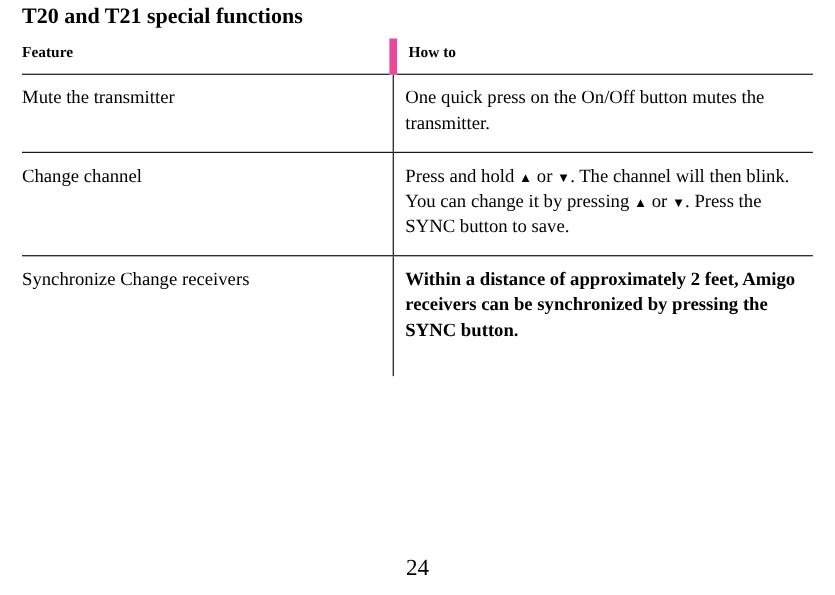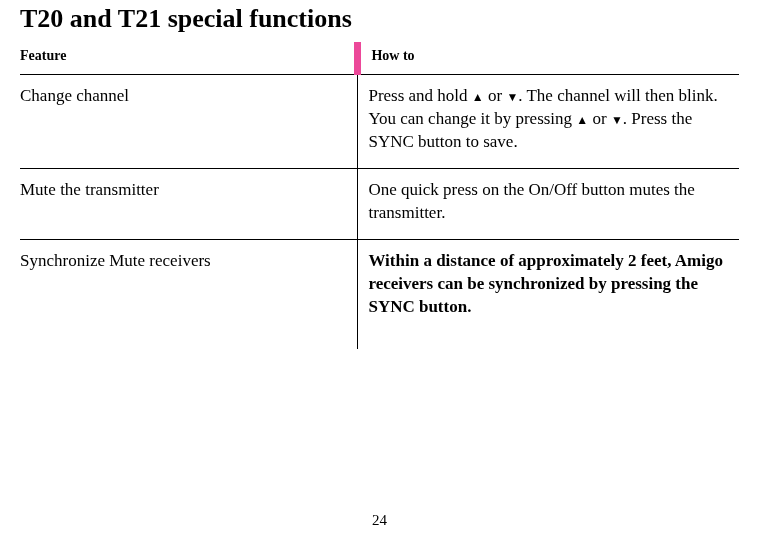--- a/index.html
+++ b/index.html
@@ -9,21 +9,21 @@
     }
     body {
       font-family: Georgia, 'Times New Roman', serif;
       background: #ffffff;
       width: 759px;
       height: 541px;
       padding: 0 20px;
       color: #000;
     }
     h1 {
-      font-size: 26px;
+      font-size: 20px;
       font-weight: bold;
       margin-bottom: 8px;
       margin-top: 4px;
     }
     table {
       width: 100%;
       border-collapse: collapse;
       table-layout: fixed;
     }
     th {
@@ -66,44 +66,44 @@
       font-size: 12px;
       vertical-align: middle;
       line-height: 1;
     }
     .page-number {
       position: absolute;
       left: 0;
       width: 759px;
       text-align: center;
       bottom: 12px;
-      font-size: 15px;
+      font-size: 21px;
     }
   </style>
 </head>
 <body>
 
 <h1>T20 and T21 special functions</h1>
 
 <table>
   <thead>
     <tr>
       <th>Feature</th>
       <th>How to</th>
     </tr>
   </thead>
   <tbody id="tbody">
   <tr>
+        <td>Mute the transmitter</td>
+        <td>One quick press on the On/Off button mutes the transmitter.</td>
+      </tr>
+      <tr>
         <td>Change channel</td>
         <td>Press and hold <span class="triangle-up">▲</span> or <span class="triangle-down">▼</span>. The channel will then blink. You can change it by pressing <span class="triangle-up">▲</span> or <span class="triangle-down">▼</span>. Press the SYNC button to save.</td>
       </tr>
-      <tr>
-        <td>Mute the transmitter</td>
-        <td>One quick press on the On/Off button mutes the transmitter.</td>
-      </tr>
       <tr class="last-row">
-        <td>Synchronize Mute receivers</td>
+        <td>Synchronize Change receivers</td>
         <td>Within a distance of approximately 2 feet, Amigo receivers can be synchronized by pressing the SYNC button.</td>
       </tr>
     </tbody>
 </table>
 
 <div class="page-number">24</div>
 
 </body></html>

